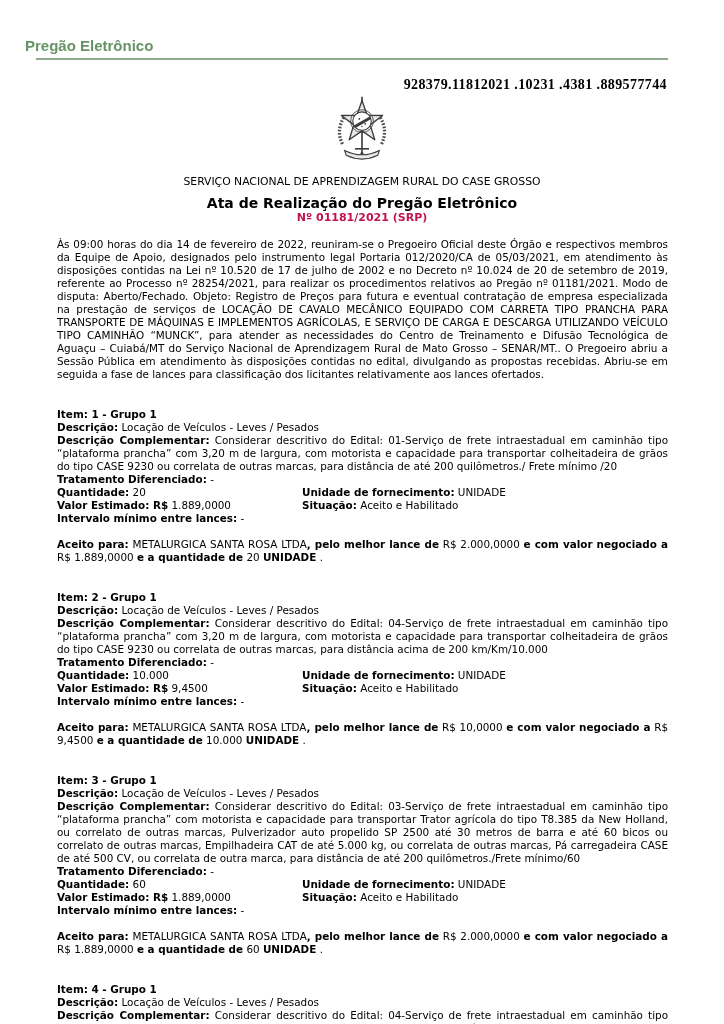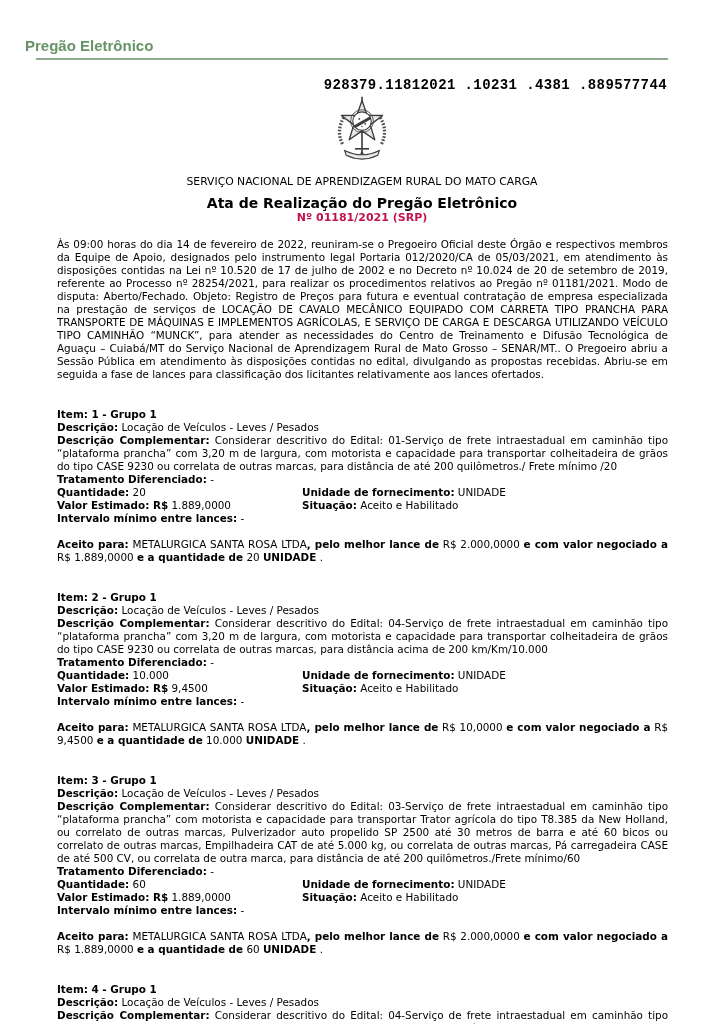--- a/index.html
+++ b/index.html
@@ -9,21 +9,21 @@
   }
   
   .banner{padding:36px 56px 0 25px;}
   .banner-title{
     font-family:"Liberation Sans",sans-serif;font-weight:bold;
     font-size:15px;color:var(--green,#679467);
   }
   .rule{margin:3px 56px 0 36px;border-top:2px solid var(--green-line,#8fa98f);}
   .code-line{
     margin:17px 57px 0 18px;text-align:right;font-weight:bold;
-    font-family:Liberation Mono, monospace;font-size:14px;letter-spacing:.4px;color:#000;
+    font-family:Liberation Serif, serif;font-size:14px;letter-spacing:.4px;color:#000;
   }
   .emblem-wrap{text-align:center;margin-top:1px;height:78px;}
   .org{ text-align:center;font-size:10.8px;margin-top:3px;color:#000;}
   .doc-title{text-align:center;font-weight:bold;font-size:14px;margin-top:7px;color:#000;}
   .doc-num{text-align:center;font-weight:bold;font-size:11px;color:var(--red,#c2134e);}
   
   .content{margin:0 56px 0 57px;font-size:10.4px;line-height:13px;color:#000;}
   .intro{margin-top:14px;text-align:justify;}
   .item{margin-top:27px;}
   .just{text-align:justify;}
@@ -61,21 +61,21 @@
       <circle cx="60" cy="50" r="17" fill="#ffffff" stroke="#3d3d3d" stroke-width="2"></circle>
       <path d="M45,58 L75,41 L77,46 L47,63 Z" fill="#3d3d3d"></path>
       <circle cx="55" cy="46" r="1.6" fill="#3d3d3d"></circle>
       <circle cx="66" cy="55" r="1.6" fill="#3d3d3d"></circle>
       <circle cx="60" cy="60" r="1.3" fill="#3d3d3d"></circle>
 
       <path d="M28,104 Q60,120 92,104 L89,113 Q60,127 31,113 Z" fill="#e9e9e9" stroke="#3d3d3d" stroke-width="2"></path>
     </svg>
   </div>
 
-  <div class="org">SERVIÇO NACIONAL DE APRENDIZAGEM RURAL DO MATO CARGA</div>
+  <div class="org">SERVIÇO NACIONAL DE APRENDIZAGEM RURAL DO CASE GROSSO</div>
   <div class="doc-title">Ata de Realização do Pregão Eletrônico</div>
   <div class="doc-num">Nº 01181/2021 (SRP)</div>
 
   <div class="content">
 
     <p class="intro" style="margin:14px 0 0 0">Às 09:00 horas do dia 14 de fevereiro de 2022, reuniram-se o Pregoeiro Oficial deste Órgão e respectivos membros da Equipe de Apoio, designados pelo instrumento legal Portaria 012/2020/CA de 05/03/2021, em atendimento às disposições contidas na Lei nº 10.520 de 17 de julho de 2002 e no Decreto nº 10.024 de 20 de setembro de 2019, referente ao Processo nº 28254/2021, para realizar os procedimentos relativos ao Pregão nº 01181/2021. Modo de disputa: Aberto/Fechado. Objeto: Registro de Preços para futura e eventual contratação de empresa especializada na prestação de serviços de LOCAÇÃO DE CAVALO MECÂNICO EQUIPADO COM CARRETA TIPO PRANCHA PARA TRANSPORTE DE MÁQUINAS E IMPLEMENTOS AGRÍCOLAS, E SERVIÇO DE CARGA E DESCARGA UTILIZANDO VEÍCULO TIPO CAMINHÃO “MUNCK”, para atender as necessidades do Centro de Treinamento e Difusão Tecnológica de Aguaçu – Cuiabá/MT do Serviço Nacional de Aprendizagem Rural de Mato Grosso – SENAR/MT.. O Pregoeiro abriu a Sessão Pública em atendimento às disposições contidas no edital, divulgando as propostas recebidas. Abriu-se em seguida a fase de lances para classificação dos licitantes relativamente aos lances ofertados.</p>
 
     <section class="item">
       <div><b>Item: 1 - Grupo 1</b></div>
       <div><b>Descrição:</b> <span>Locação de Veículos - Leves / Pesados</span></div>

